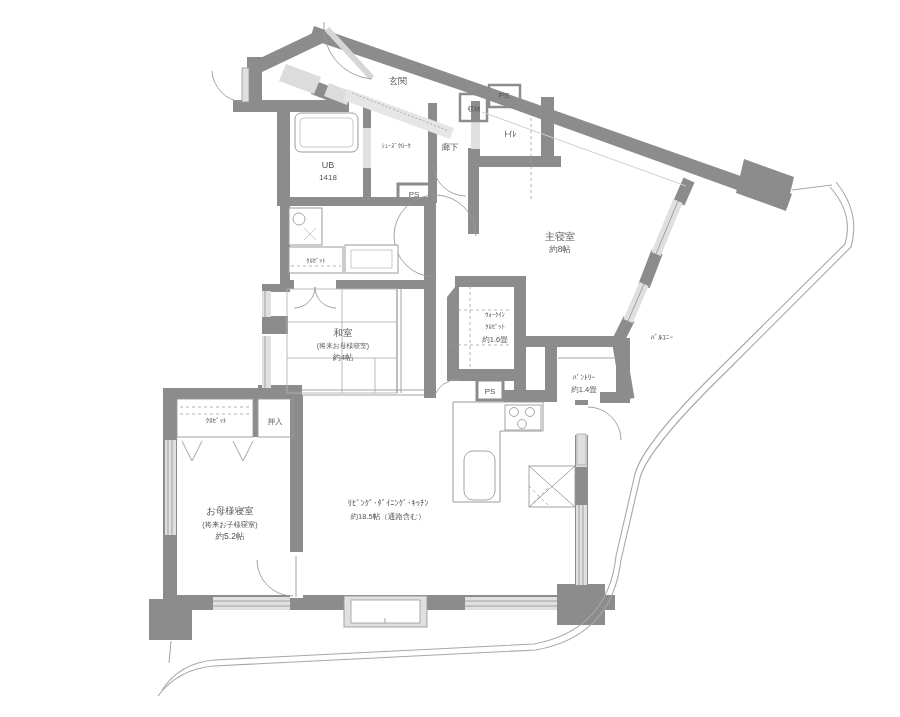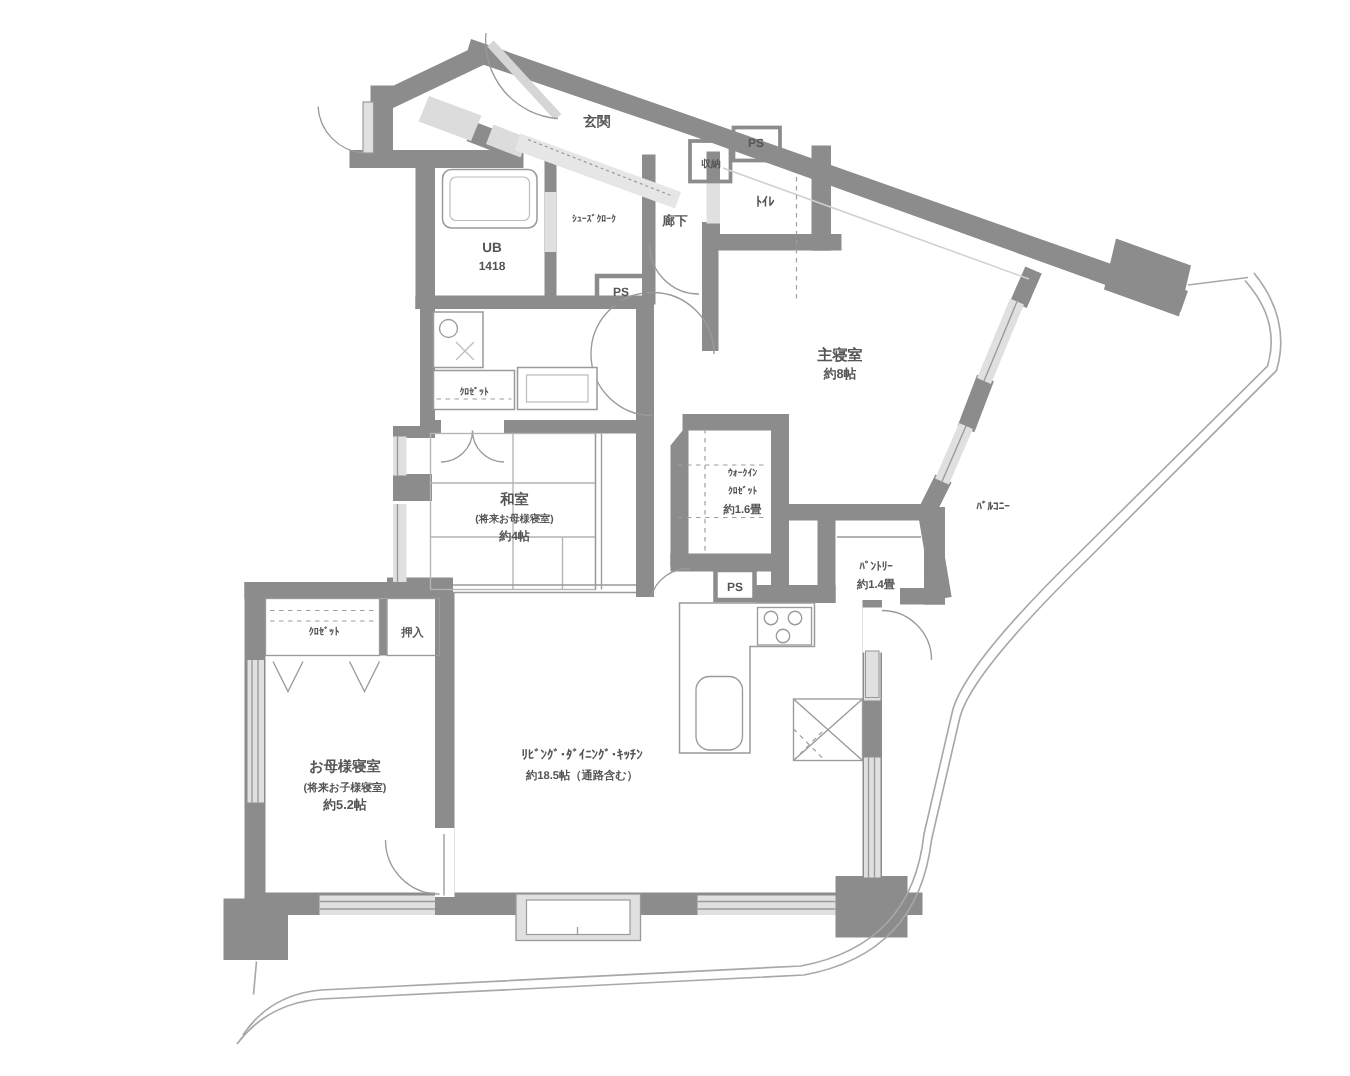--- a/index.html
+++ b/index.html
@@ -1,17 +1,17 @@
 <!DOCTYPE html>
 <html><head>
 <meta charset="utf-8">
 <style>
   html,body{margin:0;padding:0;background:#ffffff;}
   .canvas{position:relative;width:900px;height:717px;background:#ffffff;overflow:hidden;
-          font-family:"Liberation Sans",sans-serif;font-weight:bold;}
+          font-family:"Liberation Sans",sans-serif;}
   svg{position:absolute;left:0;top:0;}
   text{fill:#555555;font-family:"Liberation Sans",sans-serif;}
   .wall{fill:#8c8c8c;stroke:none;}
   .wallline{stroke:#8c8c8c;fill:none;}
   .winfill{fill:#e0e0e0;stroke:none;}
   .thin{stroke:#9a9a9a;stroke-width:0.9;fill:none;}
   .lite{stroke:#bcbcbc;stroke-width:0.8;fill:none;}
   .fixture{stroke:#9a9a9a;stroke-width:1;fill:#ffffff;}
   .dash{stroke:#9f9f9f;stroke-width:0.8;fill:none;stroke-dasharray:3,3;}
   .rail{stroke:#a8a8a8;stroke-width:1.1;fill:none;}

